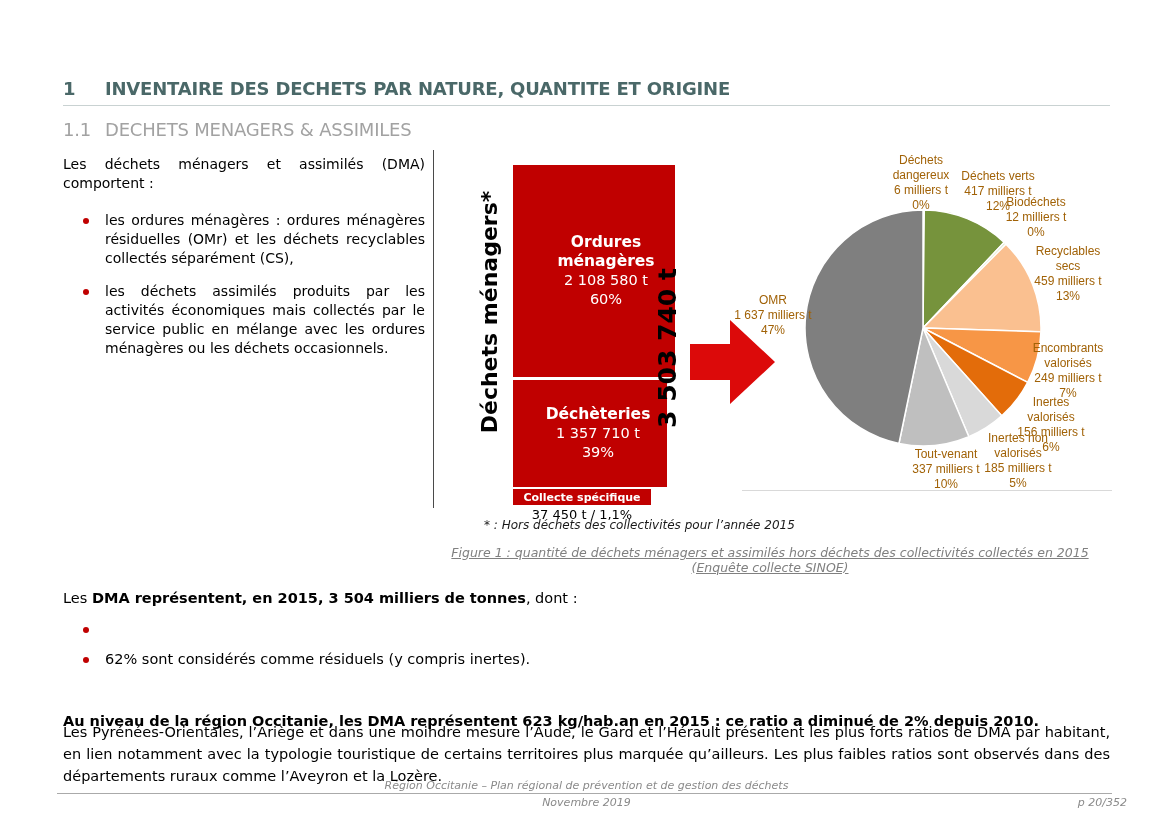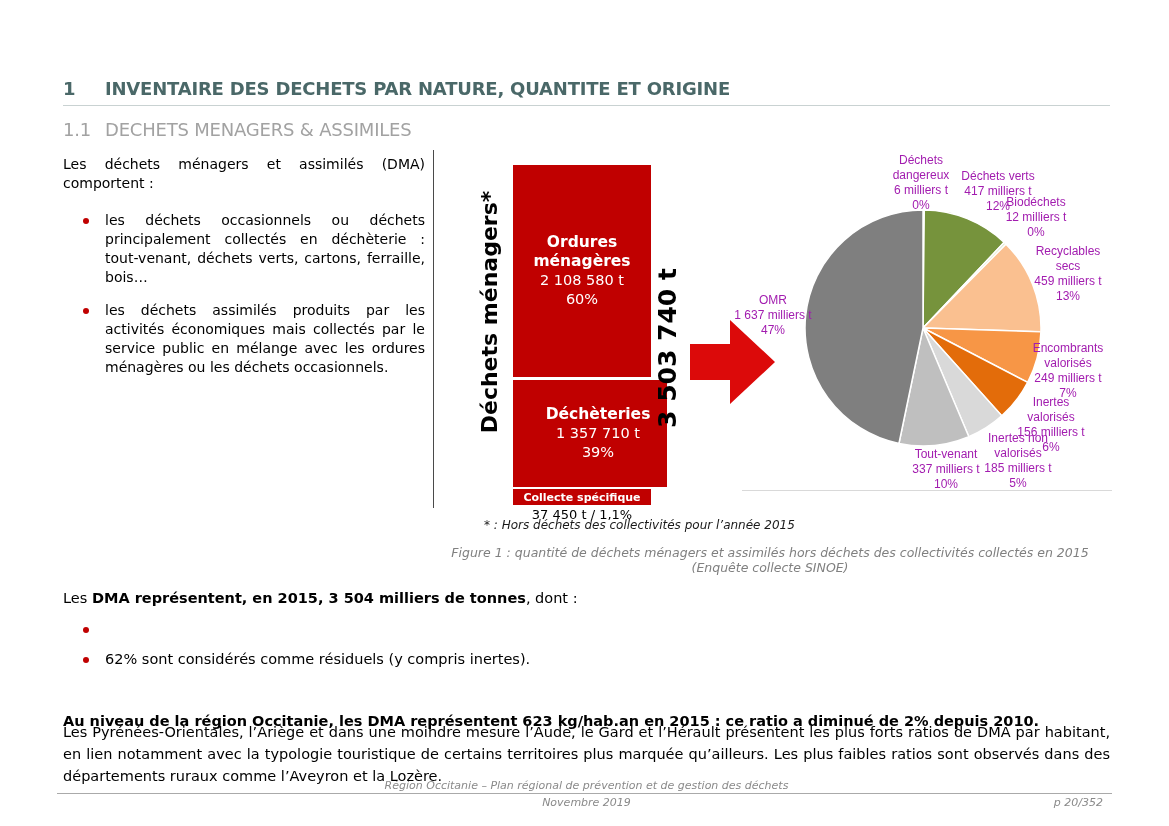--- a/index.html
+++ b/index.html
@@ -25,66 +25,66 @@
   .bullets{margin:18px 0 0 0;padding:0;list-style:none;}
   .bullets li{position:relative;padding-left:42px;margin-bottom:14px;text-align:justify;}
   .bullets li .dot{position:absolute;left:20px;top:7px;width:6px;height:6px;border-radius:50%;background:#c00000;}
   .leftcol .outro{margin:26px 0 0 0;}
   .vsep{position:absolute;left:433px;top:150px;width:1px;height:358px;background:#4a4a4a;}
   
   .rot{position:absolute;text-align:center;transform:rotate(-90deg);}
   .bar-axis-label{left:342px;top:297px;width:300px;height:30px;font-size:22px;font-weight:bold;color:#000;}
   .bar-total{left:589px;top:332px;width:160px;height:32px;font-size:25px;font-weight:bold;color:#000;}
   .barseg{position:absolute;left:513px;width:138px;background:#c00000;color:#fff;display:flex;flex-direction:column;align-items:center;justify-content:center;text-align:center;}
-  .seg-om{top:165px;height:212px;}
+  .seg-om{top:165px;height:212px;padding-left:24px;}
   .seg-dech{top:380px;height:107px;padding-left:16px;}
   .seg-strip{top:489px;height:16px;font-size:11px;font-weight:bold;}
   .seg-label{font-weight:bold;font-size:15.5px;line-height:19px;}
   .seg-val,.seg-pct{font-size:14.5px;line-height:19px;}
   .strip-under{position:absolute;left:513px;top:507px;width:138px;text-align:center;font-size:13px;color:#000;}
   .fig-footnote{position:absolute;left:484px;top:518px;font-size:12px;font-style:italic;color:#1a1a1a;}
   
   .arrow{position:absolute;left:690px;top:318px;}
   
   .pie-svg{position:absolute;left:803px;top:208px;}
-  .plabel{position:absolute;width:110px;text-align:center;font-family:"Liberation Sans",sans-serif;font-size:12px;line-height:15px;color:#a21caf;}
+  .plabel{position:absolute;width:110px;text-align:center;font-family:"Liberation Sans",sans-serif;font-size:12px;line-height:15px;color:#a16207;}
   .plabel span{display:block;}
   .chart-bottom-line{position:absolute;left:742px;top:490px;width:370px;height:1px;background:#d9d9d9;}
-  .fig-caption{position:absolute;left:440px;top:545px;width:660px;text-align:center;font-size:12.5px;font-style:italic;color:#808080;}
+  .fig-caption{position:absolute;left:440px;top:545px;width:660px;text-align:center;font-size:12.5px;font-style:italic;color:#808080;text-decoration:underline;}
   
   .summary-lead{position:absolute;left:63px;top:590px;width:1047px;font-size:14.5px;}
   .sum-bullet{position:absolute;left:63px;width:1000px;font-size:14.5px;padding-left:42px;box-sizing:border-box;}
   .sum-bullet .dot{position:absolute;left:20px;top:6px;width:6px;height:6px;border-radius:50%;background:#c00000;}
   .sb1{top:621px;} .sb2{top:651px;}
   .region-highlight{position:absolute;left:63px;top:697px;width:1047px;font-size:14.5px;font-weight:bold;margin-top:16px;}
   .region-body{position:absolute;left:63px;top:721px;width:1047px;font-size:14.5px;line-height:22px;text-align:justify;}
   
   .footer-line1{position:absolute;left:63px;top:779px;width:1047px;text-align:center;font-size:11px;font-style:italic;color:#8a8a8a;}
   .footer-rule{position:absolute;left:57px;top:793px;width:1055px;height:1px;background:#aaaaaa;}
   .footer-line2{position:absolute;left:63px;top:796px;width:1047px;text-align:center;font-size:11px;font-style:italic;color:#8a8a8a;}
-  .footer-page{position:absolute;right:66px;top:796px;font-size:11px;font-style:italic;color:#8a8a8a;}
+  .footer-page{position:absolute;right:42px;top:796px;font-size:11px;font-style:italic;color:#8a8a8a;}
 </style>
 </head>
 <body>
 
 <div id="page">
 
   <div class="h1">
     <span class="hnum">1</span>
     <span>INVENTAIRE DES DECHETS PAR NATURE, QUANTITE ET ORIGINE</span>
   </div>
   <div class="h2">
     <span class="hnum">1.1</span>
     <span>DECHETS MENAGERS &amp; ASSIMILES</span>
   </div>
 
   <div class="leftcol">
     <p class="lead">Les déchets ménagers et assimilés (DMA) comportent :</p>
     <ul class="bullets">
-      <li><span class="dot"></span><span>les déchets occasionnels ou déchets principalement collectés en déchèterie : tout-venant, déchets verts, cartons, ferraille, bois…</span></li>
+      <li><span class="dot"></span><span>les ordures ménagères : ordures ménagères résiduelles (OMr) et les déchets recyclables collectés séparément (CS),</span></li>
       <li><span class="dot"></span><span>les déchets assimilés produits par les activités économiques mais collectés par le service public en mélange avec les ordures ménagères ou les déchets occasionnels.</span></li>
     </ul>
   </div>
 
   <div class="vsep"></div>
 
   <div class="rot bar-axis-label">Déchets ménagers*</div>
 
   <div class="barseg seg-om">
     <div class="seg-label">Ordures ménagères</div>

